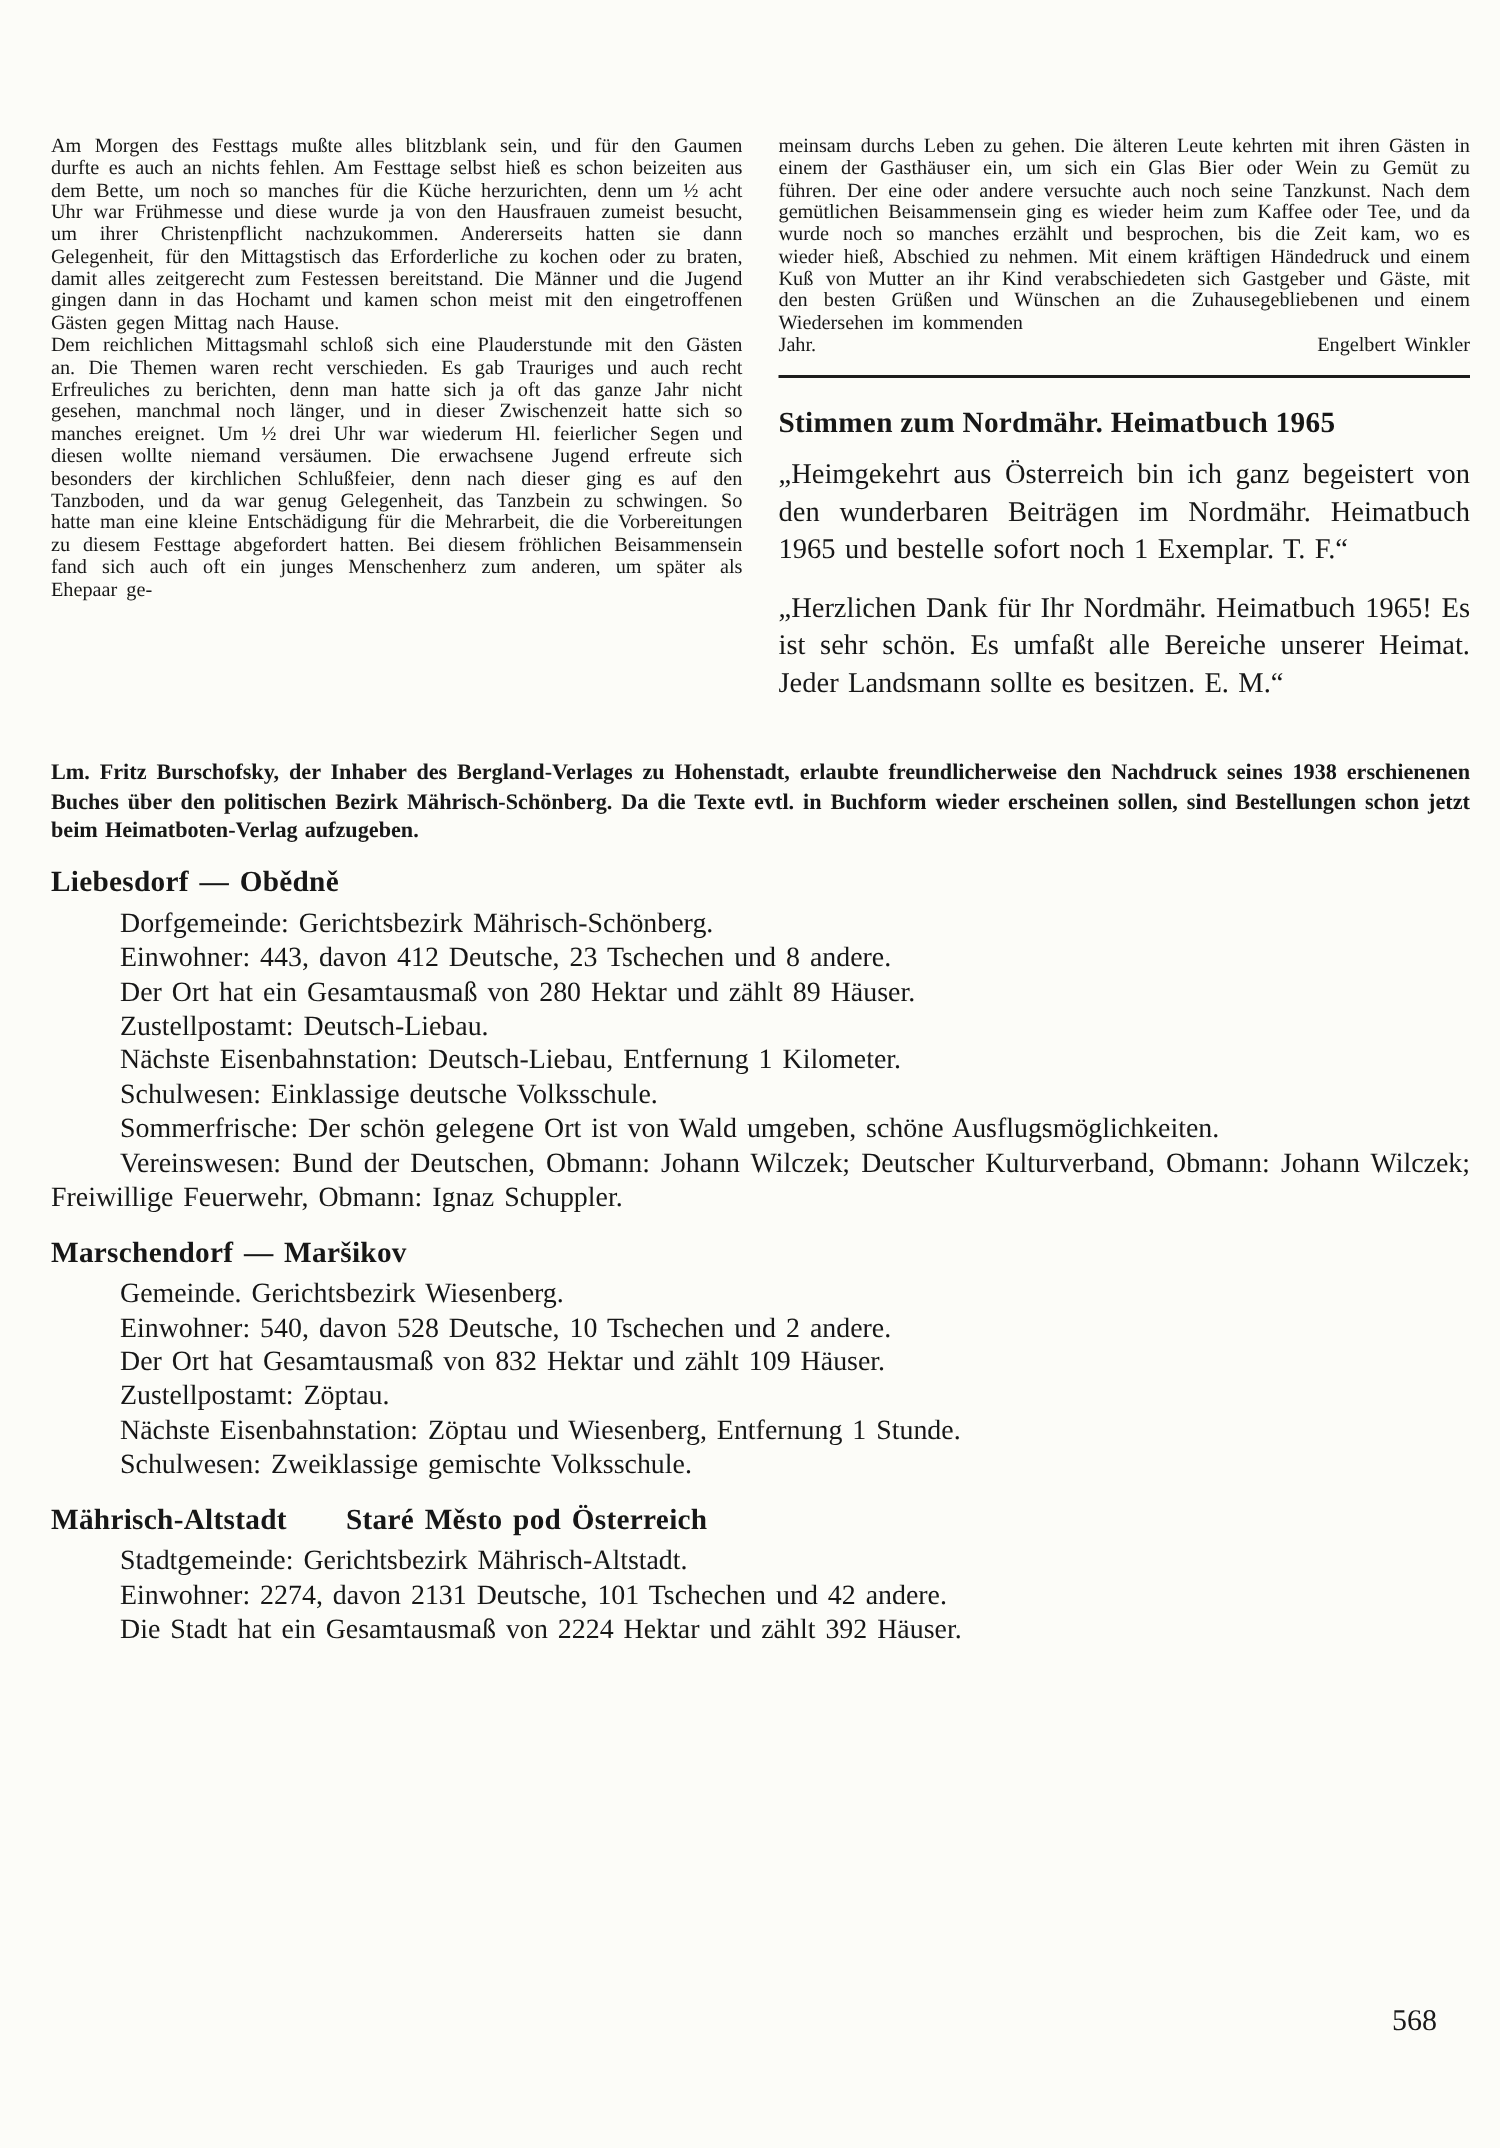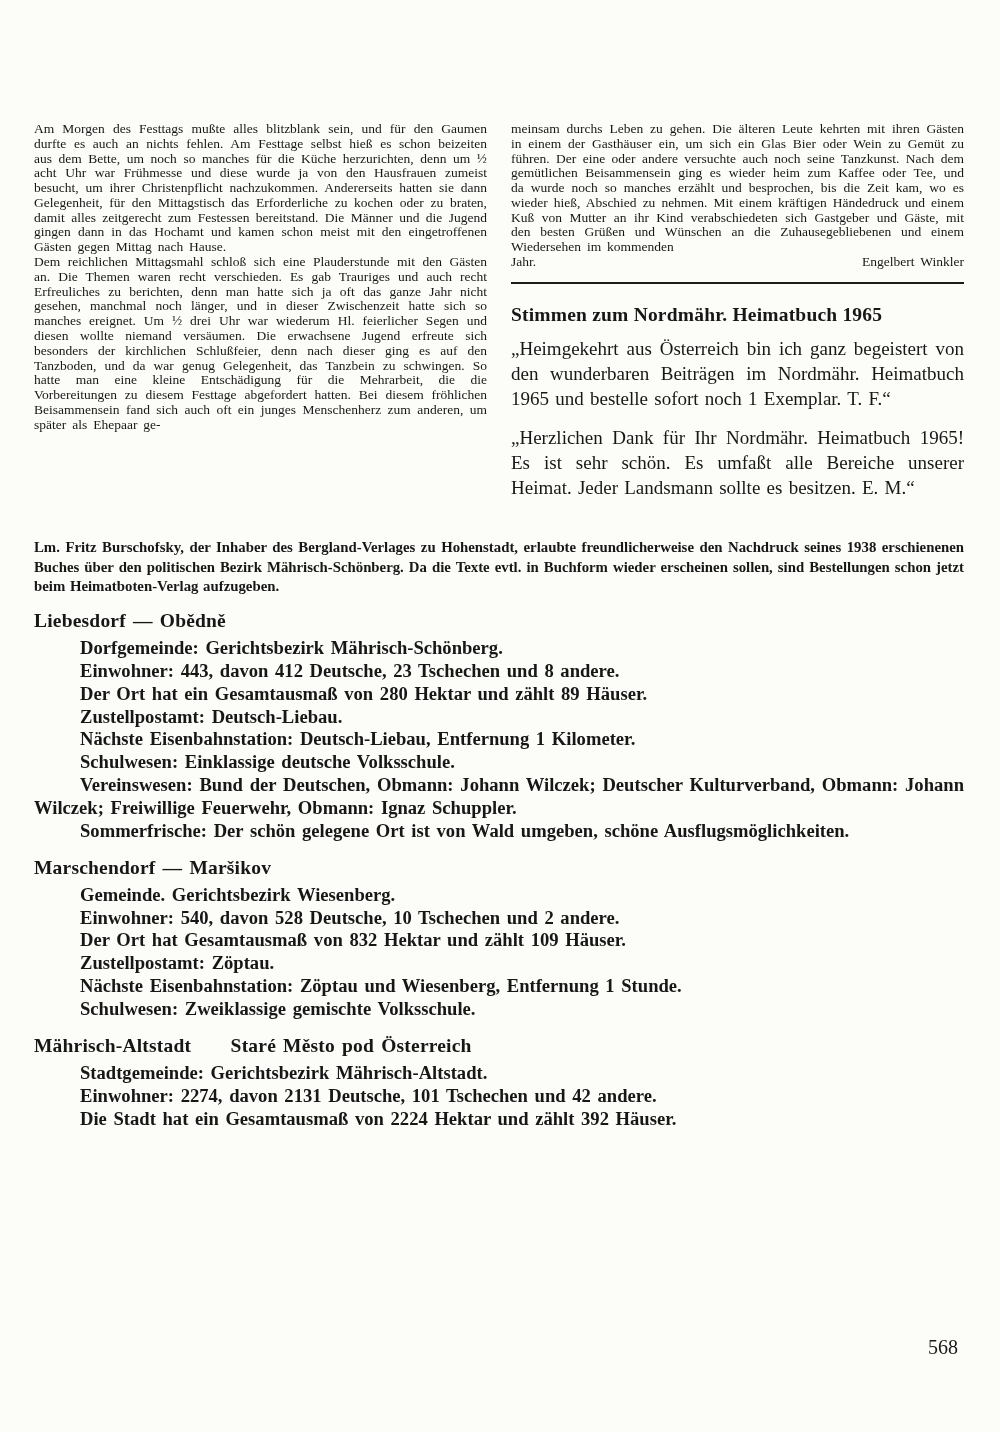--- a/index.html
+++ b/index.html
@@ -4,21 +4,21 @@
 <style>
   html, body { margin:0; padding:0; }
   body {
     width:1000px; height:1432px;
     background:#fcfcf8;
     font-family:"Liberation Serif", serif;
     color:#171717;
     position:relative;
     overflow:hidden;
   }
-  .page { box-sizing:border-box; padding:90px 36px 0 34px;margin-top:32px; }
+  .page { box-sizing:border-box; padding:90px 20px 0 34px; }
   p { margin:0; }
 
   
   .two-col { display:flex; gap:24px; }
   .col { flex:1; min-width:0; }
   .small-text {
     font-size:13.5px; line-height:1.095;
     text-align:justify; word-spacing:2.6px;
   }
   .sig-line { display:flex; justify-content:space-between; align-items:baseline; }
@@ -49,21 +49,21 @@
     font-size:40px; font-weight:bold; margin:0;
     letter-spacing:1px; line-height:1;
   }
 
   .entry-heading {
     text-align:left; font-weight:bold; font-size:19.5px;
     margin:14px 0 5px 0; letter-spacing:.2px; word-spacing:2px;
   }
   .entry-p {
     font-size:18.6px; line-height:1.23; text-align:justify;
-    text-indent:46px; margin:0; word-spacing:2px;font-weight:bold;
+    text-indent:46px; margin:0; word-spacing:2px;
   }
 
   .page-number {
     position:absolute; right:42px; top:1336px;
     font-size:20px; color:#1a1a1a;
   }
 </style>
 </head>
 <body>
 
@@ -96,22 +96,22 @@
 
 
   <section>
     <h3 class="entry-heading">Liebesdorf — Obědně</h3>
     <p class="entry-p">Dorfgemeinde: Gerichtsbezirk Mährisch-Schönberg.</p>
     <p class="entry-p">Einwohner: 443, davon 412 Deutsche, 23 Tschechen und 8 andere.</p>
     <p class="entry-p">Der Ort hat ein Gesamtausmaß von 280 Hektar und zählt 89 Häuser.</p>
     <p class="entry-p">Zustellpostamt: Deutsch-Liebau.</p>
     <p class="entry-p">Nächste Eisenbahnstation: Deutsch-Liebau, Entfernung 1 Kilometer.</p>
     <p class="entry-p">Schulwesen: Einklassige deutsche Volksschule.</p>
+    <p class="entry-p">Sommerfrische: Der schön gelegene Ort ist von Wald umgeben, schöne Ausflugsmöglichkeiten.</p>
     <p class="entry-p">Vereinswesen: Bund der Deutschen, Obmann: Johann Wilczek; Deutscher Kulturverband, Obmann: Johann Wilczek; Freiwillige Feuerwehr, Obmann: Ignaz Schuppler.</p>
-    <p class="entry-p">Sommerfrische: Der schön gelegene Ort ist von Wald umgeben, schöne Ausflugsmöglichkeiten.</p>
   </section>
 
   <section>
     <h3 class="entry-heading">Marschendorf — Maršikov</h3>
     <p class="entry-p">Gemeinde. Gerichtsbezirk Wiesenberg.</p>
     <p class="entry-p">Einwohner: 540, davon 528 Deutsche, 10 Tschechen und 2 andere.</p>
     <p class="entry-p">Der Ort hat Gesamtausmaß von 832 Hektar und zählt 109 Häuser.</p>
     <p class="entry-p">Zustellpostamt: Zöptau.</p>
     <p class="entry-p">Nächste Eisenbahnstation: Zöptau und Wiesenberg, Entfernung 1 Stunde.</p>
     <p class="entry-p">Schulwesen: Zweiklassige gemischte Volksschule.</p>

